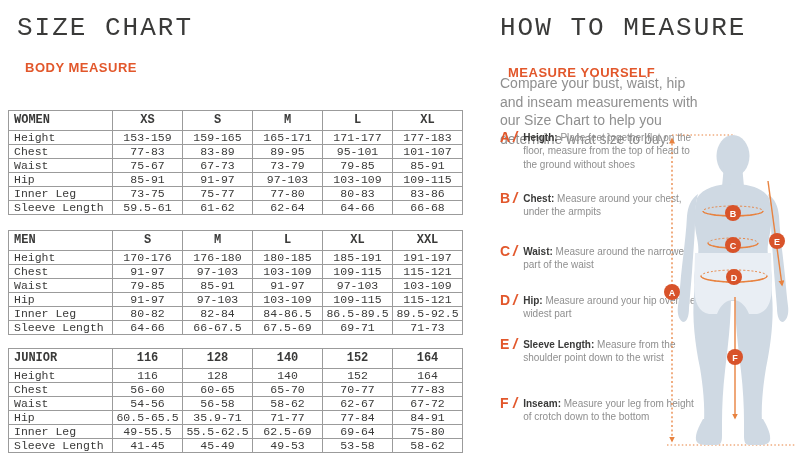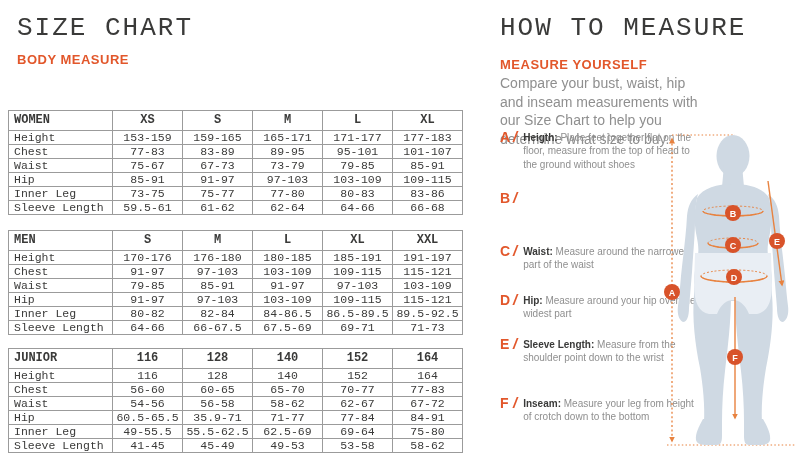--- a/index.html
+++ b/index.html
@@ -6,21 +6,21 @@
     --accent:#e2572b; --title:#3a3a39; --gray:#8f8f8f; --border:#9b9b9b;
     --line:#e8823f; --marker:#d8532a; --bodyfill:#cfd9e3; --underwear:#e9eef4;
   }
   html,body{margin:0;padding:0;}
   body{
     width:800px;height:474px;position:relative;overflow:hidden;background:#fff;
     font-family:"Liberation Sans",sans-serif;-webkit-font-smoothing:antialiased;
   }
   .abs{position:absolute;}
   .big-title{font-size:26px;font-weight:300;letter-spacing:2px;color:var(--title);margin:0;font-family:Liberation Mono, monospace;}
-  .sub-title{font-size:13px;font-weight:700;letter-spacing:.5px;color:var(--accent);margin:0;}
+  .sub-title{font-size:13px;font-weight:700;letter-spacing:.5px;color:var(--accent);margin:8px;}
   #size-chart-title{left:17px;top:13px;}
   #body-measure-sub{left:17px;top:52px;}
   #how-to-title{left:500px;top:13px;}
   #measure-yourself-sub{left:500px;top:57px;}
   #measure-intro{left:500px;top:74px;width:208px;margin:0;font-size:14px;line-height:1.33;color:var(--gray);}
 
   
   .table-wrap{position:absolute;left:8px;width:455px;font-family:Liberation Mono, monospace;}
   #t0{top:110px;} #t1{top:230px;} #t2{top:348px;border-radius:15px;}
   table{width:100%;border-collapse:collapse;table-layout:fixed;}
@@ -277,20 +277,21 @@
 
 <div id="measure-list">
     <div class="mitem">
       <span class="mletter">A</span>
       <span class="mslash">/</span>
       <p class="mtext"><b>Heigth:</b> Place feet together flat on the floor, measure from the top of head to the ground without shoes</p>
     </div>
     <div class="mitem">
       <span class="mletter">B</span>
       <span class="mslash">/</span>
+      <p class="mtext"><b>Chest:</b> Measure around your chest, under the armpits</p>
     </div>
     <div class="mitem">
       <span class="mletter">C</span>
       <span class="mslash">/</span>
       <p class="mtext"><b>Waist:</b> Measure around the narrowest part of the waist</p>
     </div>
     <div class="mitem">
       <span class="mletter">D</span>
       <span class="mslash">/</span>
       <p class="mtext"><b>Hip:</b> Measure around your hip over the widest part</p>

